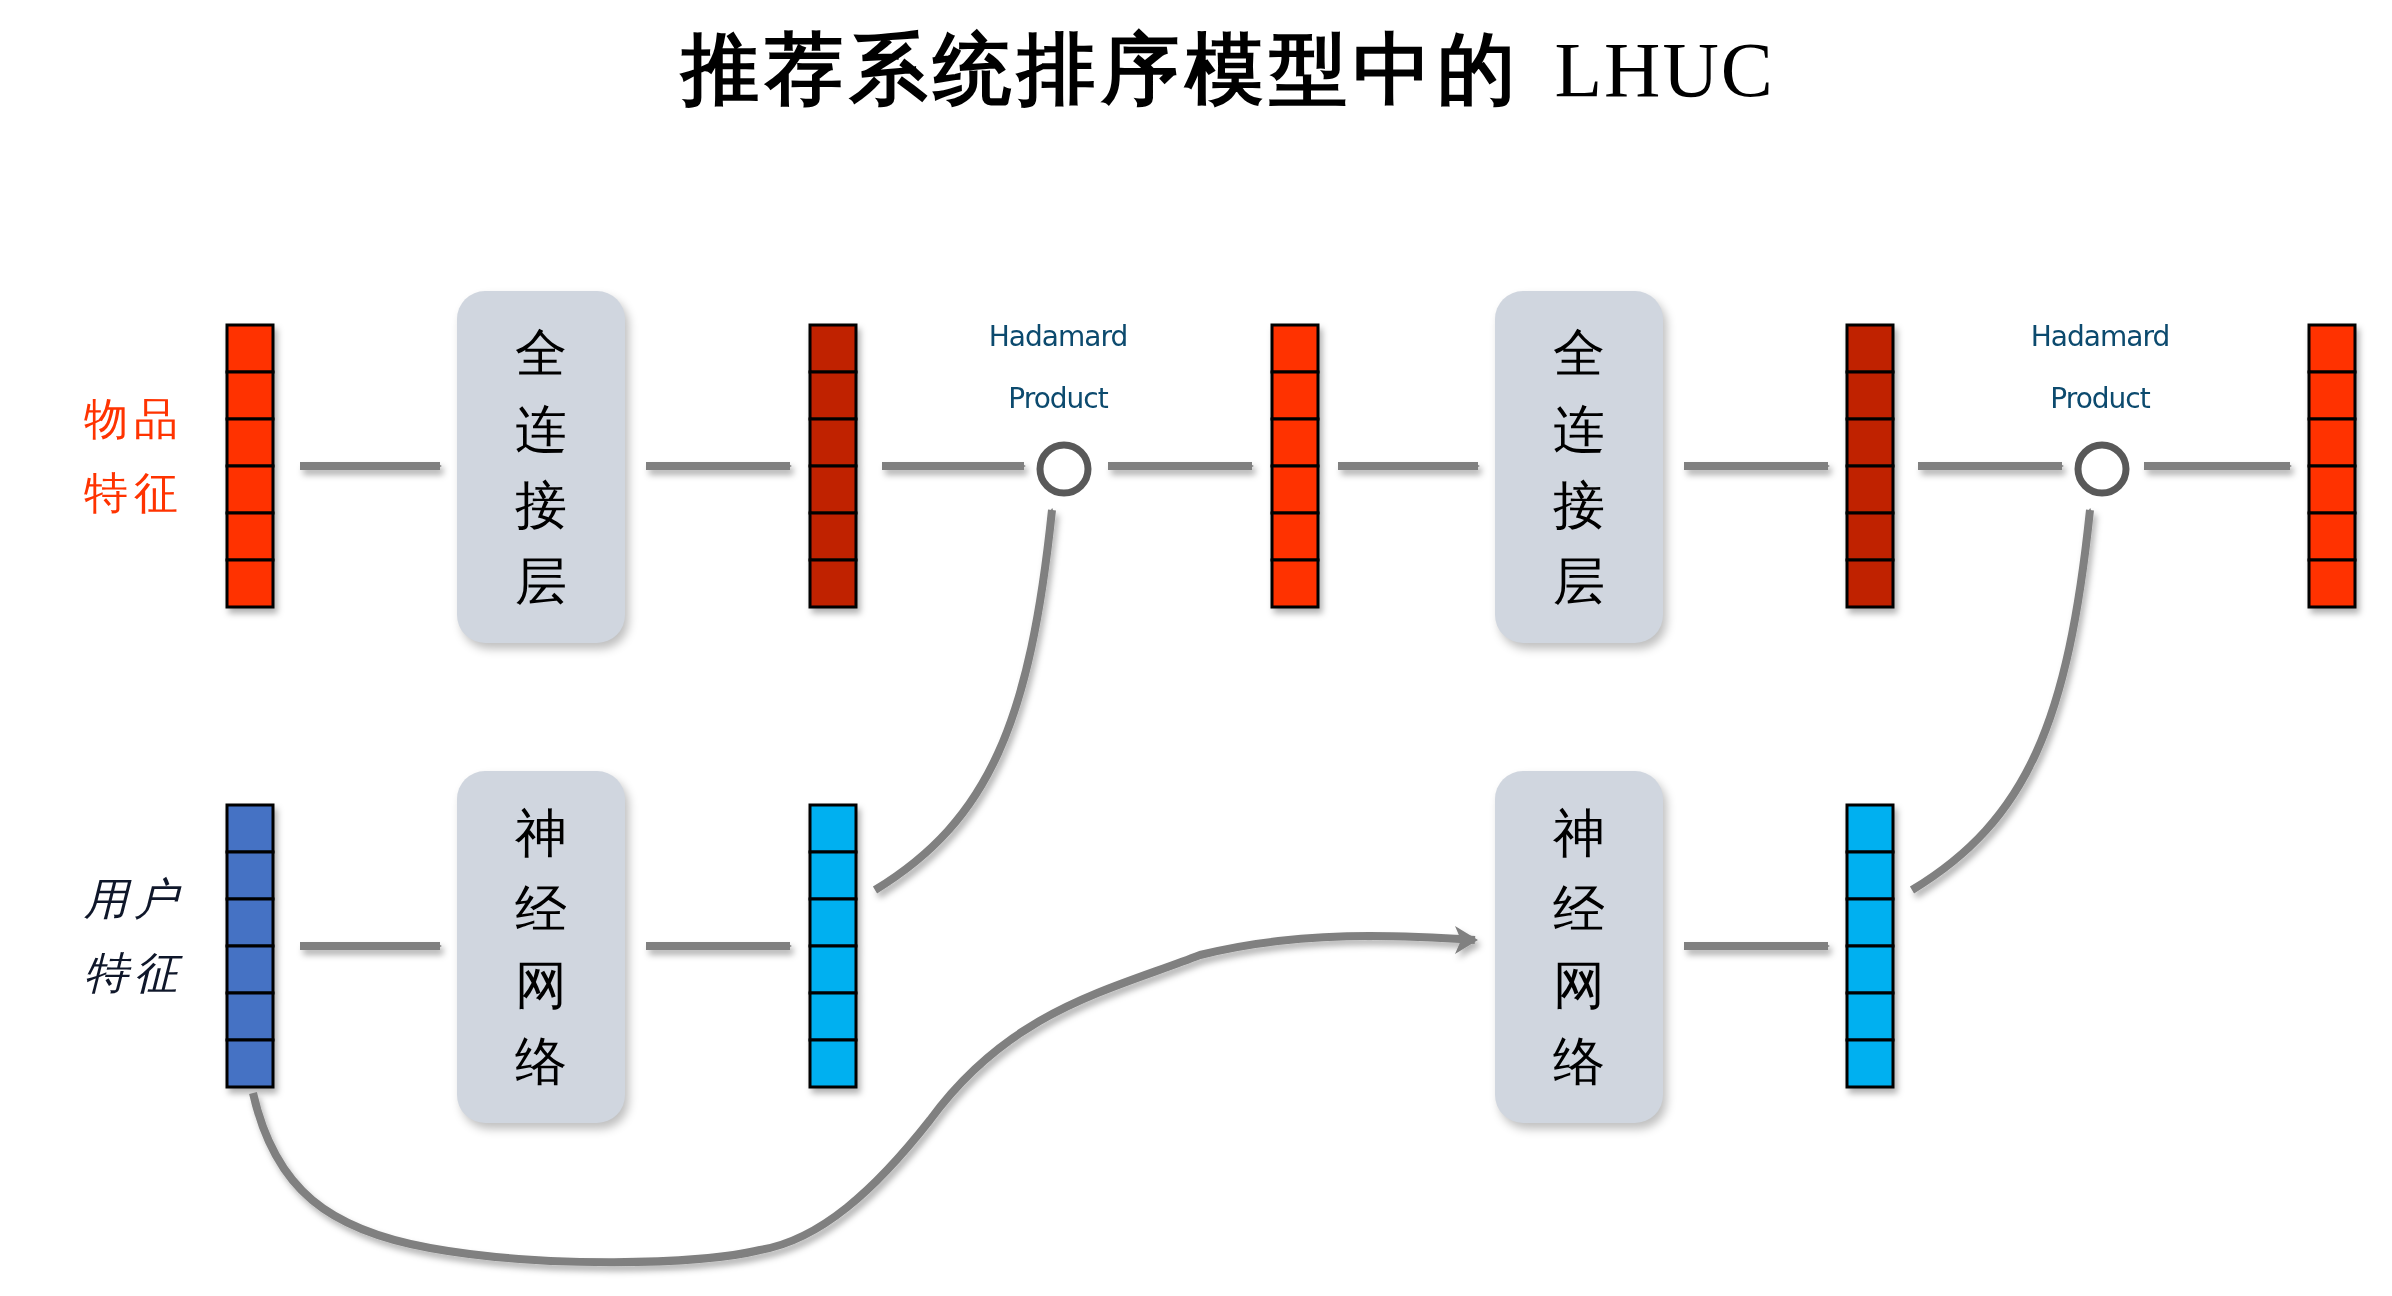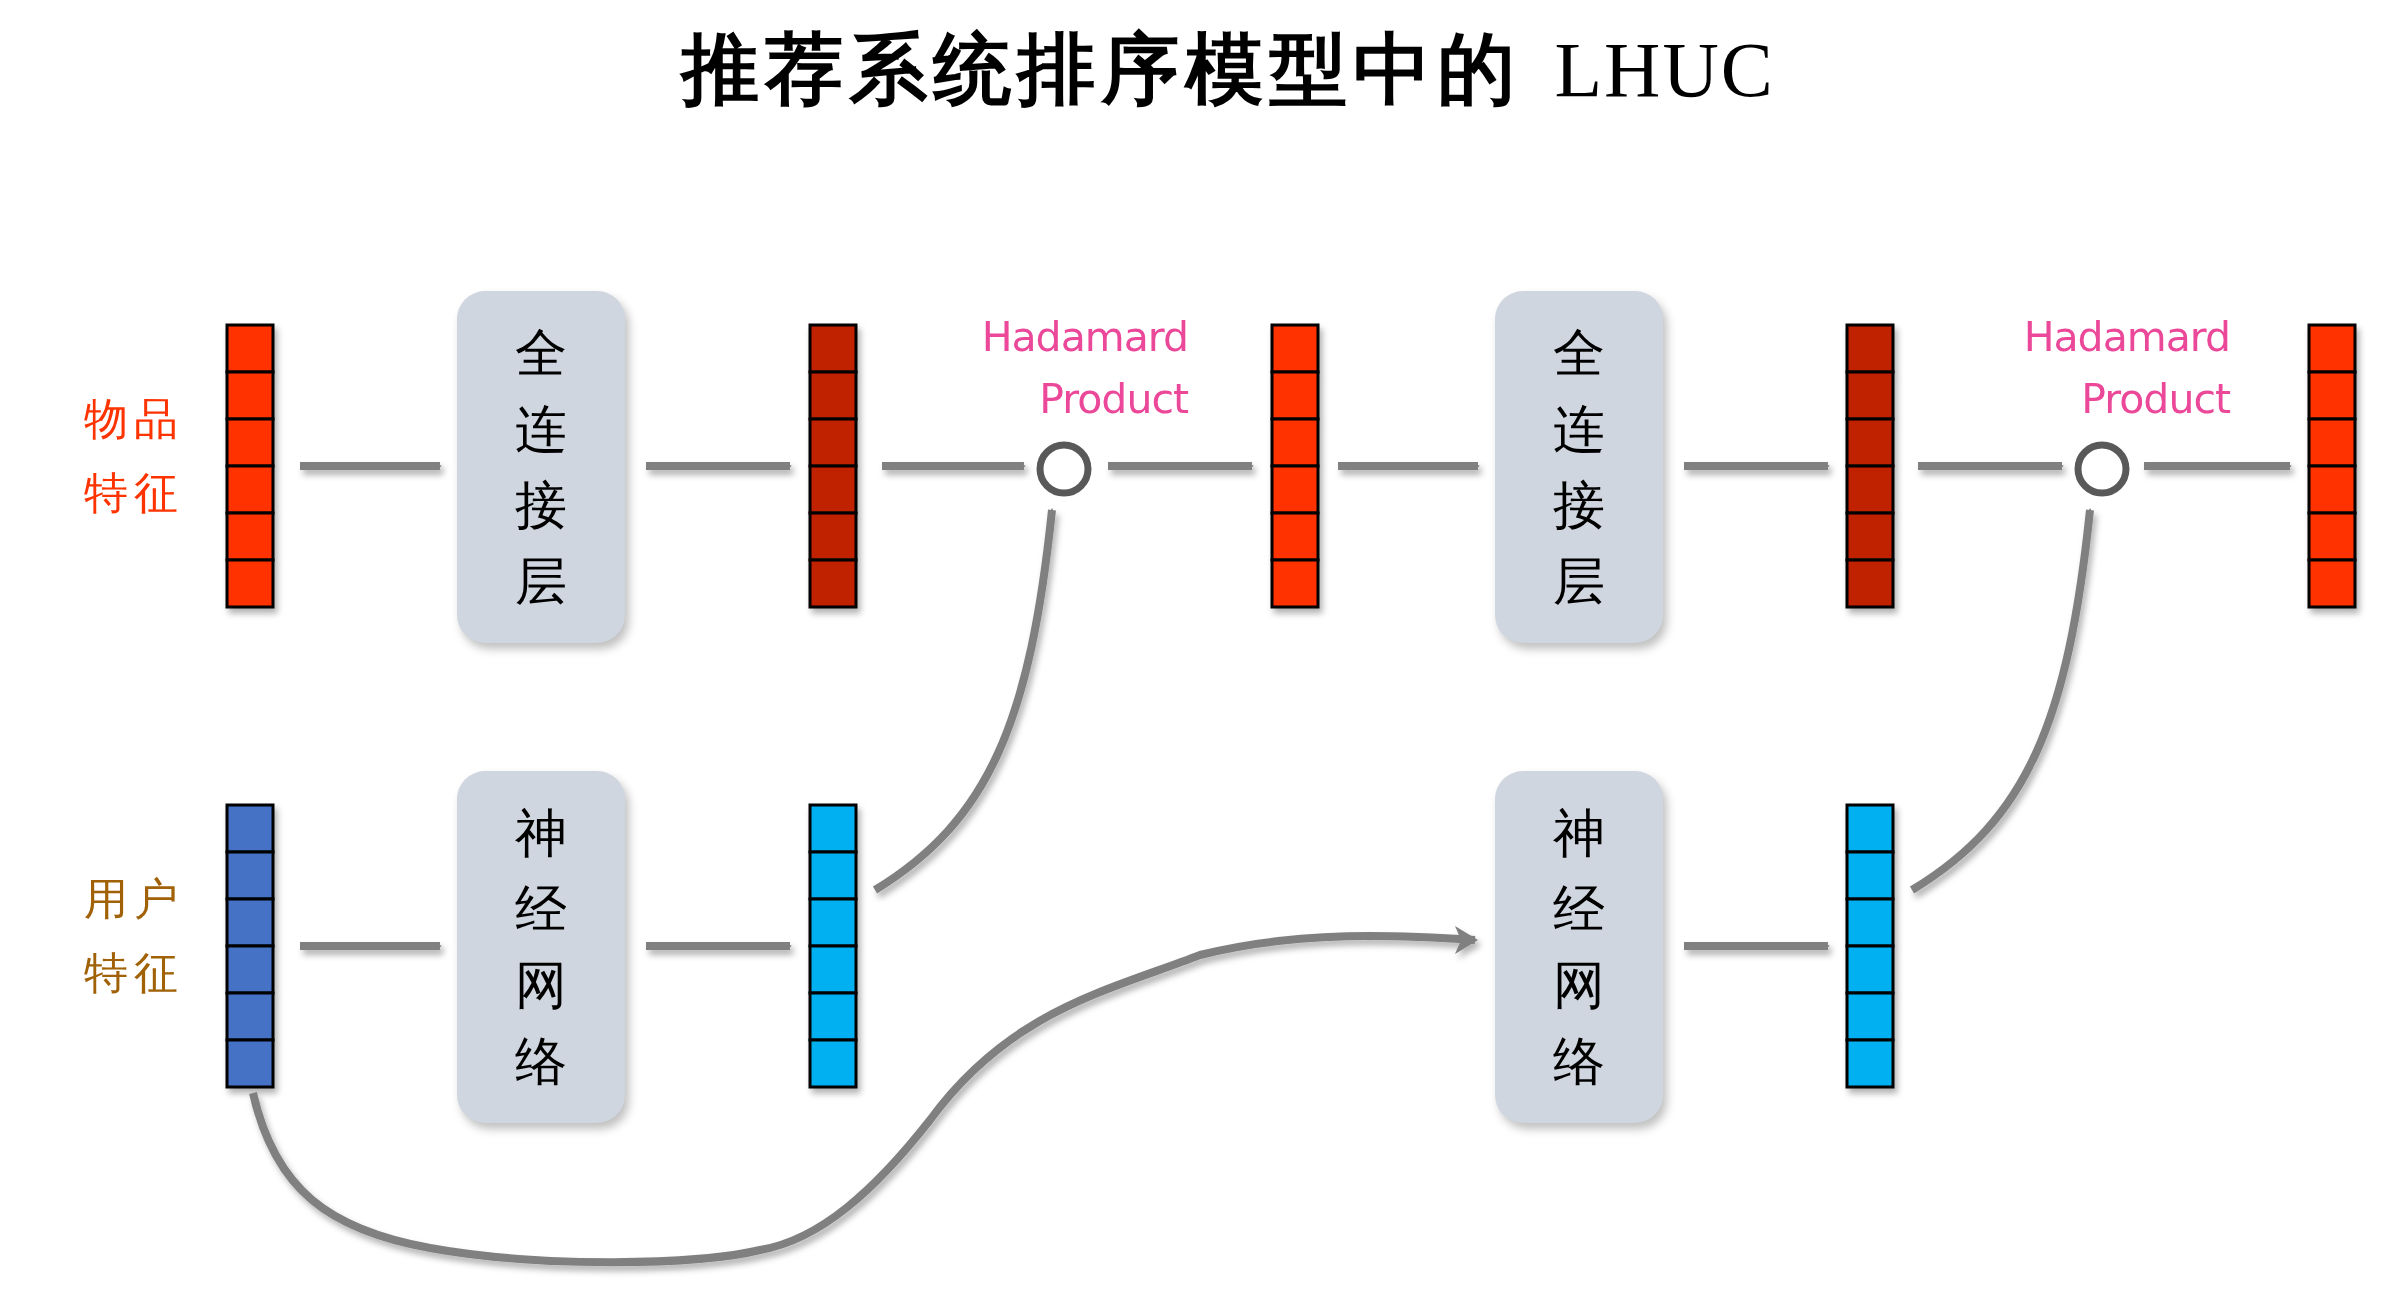--- a/index.html
+++ b/index.html
@@ -3,32 +3,32 @@
 <meta charset="utf-8">
 <style>
   html, body { margin:0; padding:0; background:#ffffff; }
   body { width:2392px; height:1296px; position:relative; overflow:hidden; font-family:"DejaVu Serif", serif; }
   #title { position:absolute; left:0; top:18px; width:2392px; text-align:center; font-family:"DejaVu Serif", serif; font-weight:bold; font-size:78px; color:#000; letter-spacing:6px;margin-left:32px; }
   #title .latin { font-family:"Liberation Serif", serif; font-weight:normal; letter-spacing:2px; }
   svg#diagram { position:absolute; left:0; top:0; }
   .vlabel { position:absolute; font-family:"DejaVu Serif", serif; font-size:44px; line-height:74px; letter-spacing:6px; }
   .box { position:absolute; width:168px; height:352px; background:#d0d6df; border-radius:28px; box-shadow:4px 6px 10px rgba(0,0,0,0.25); display:flex; flex-direction:column; align-items:center; justify-content:center; }
   .box span { display:block; font-family:"DejaVu Serif", serif; font-size:52px; line-height:76px; color:#000; }
-  .hlabel { position:absolute; width:260px; text-align:right; font-family:"DejaVu Sans", sans-serif; font-size:41px; line-height:62px; color:#ec4899; letter-spacing:-1px; }
+  .hlabel { position:absolute; width:260px; text-align:center; font-family:"DejaVu Sans", sans-serif; font-size:28px; line-height:62px; color:#0c4a6e; letter-spacing:-1px; }
 </style>
 </head>
 <body>
 
 <div id="title"><span>推荐系统排序模型中的</span> <span class="latin">LHUC</span></div>
 
 <div class="vlabel" style="left: 84px; top: 382px; color: rgb(255, 51, 0);">
   <div>物品</div>
   <div>特征</div>
 </div>
-<div class="vlabel" style="left: 84px; top: 862px; color: #a16207;">
+<div class="vlabel" style="left: 84px; top: 862px; color: #0f172a; font-style: italic;">
   <div>用户</div>
   <div>特征</div>
 </div>
 
 <svg id="diagram" width="2392" height="1296" viewBox="0 0 2392 1296">
   <defs>
     <filter id="shadow" x="-20%" y="-20%" width="150%" height="150%">
       <feDropShadow dx="3" dy="5" stdDeviation="3" flood-color="#000" flood-opacity="0.3"></feDropShadow>
     </filter>
     <marker id="ah" viewBox="0 0 20 20" refX="14" refY="10" markerWidth="7" markerHeight="7" orient="auto" markerUnits="userSpaceOnUse">

